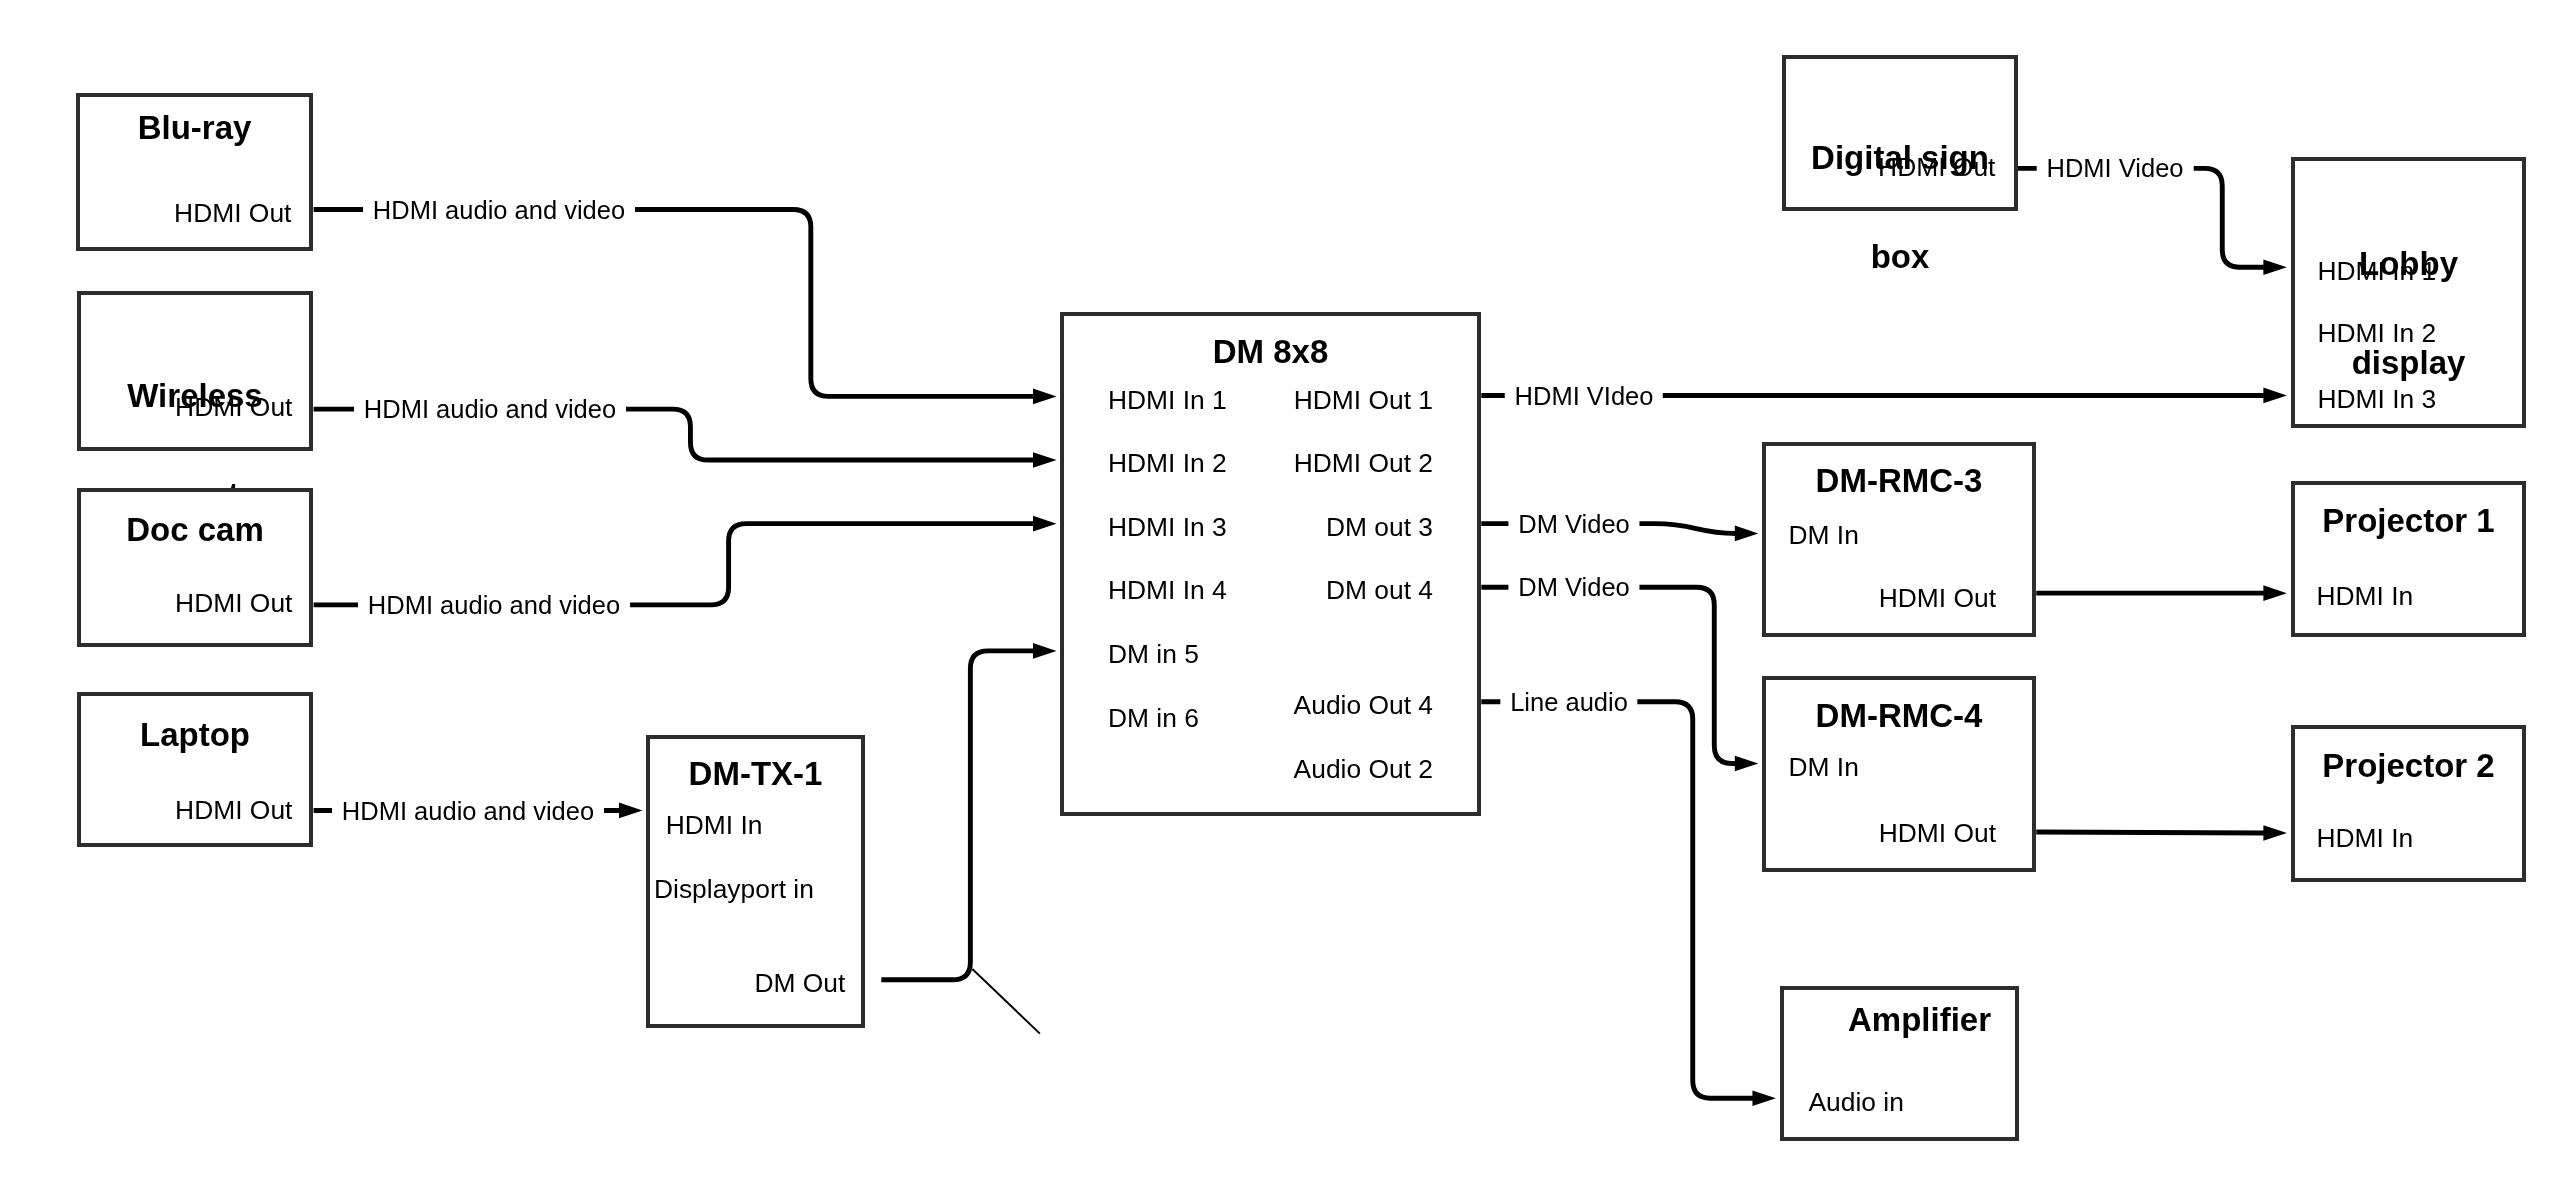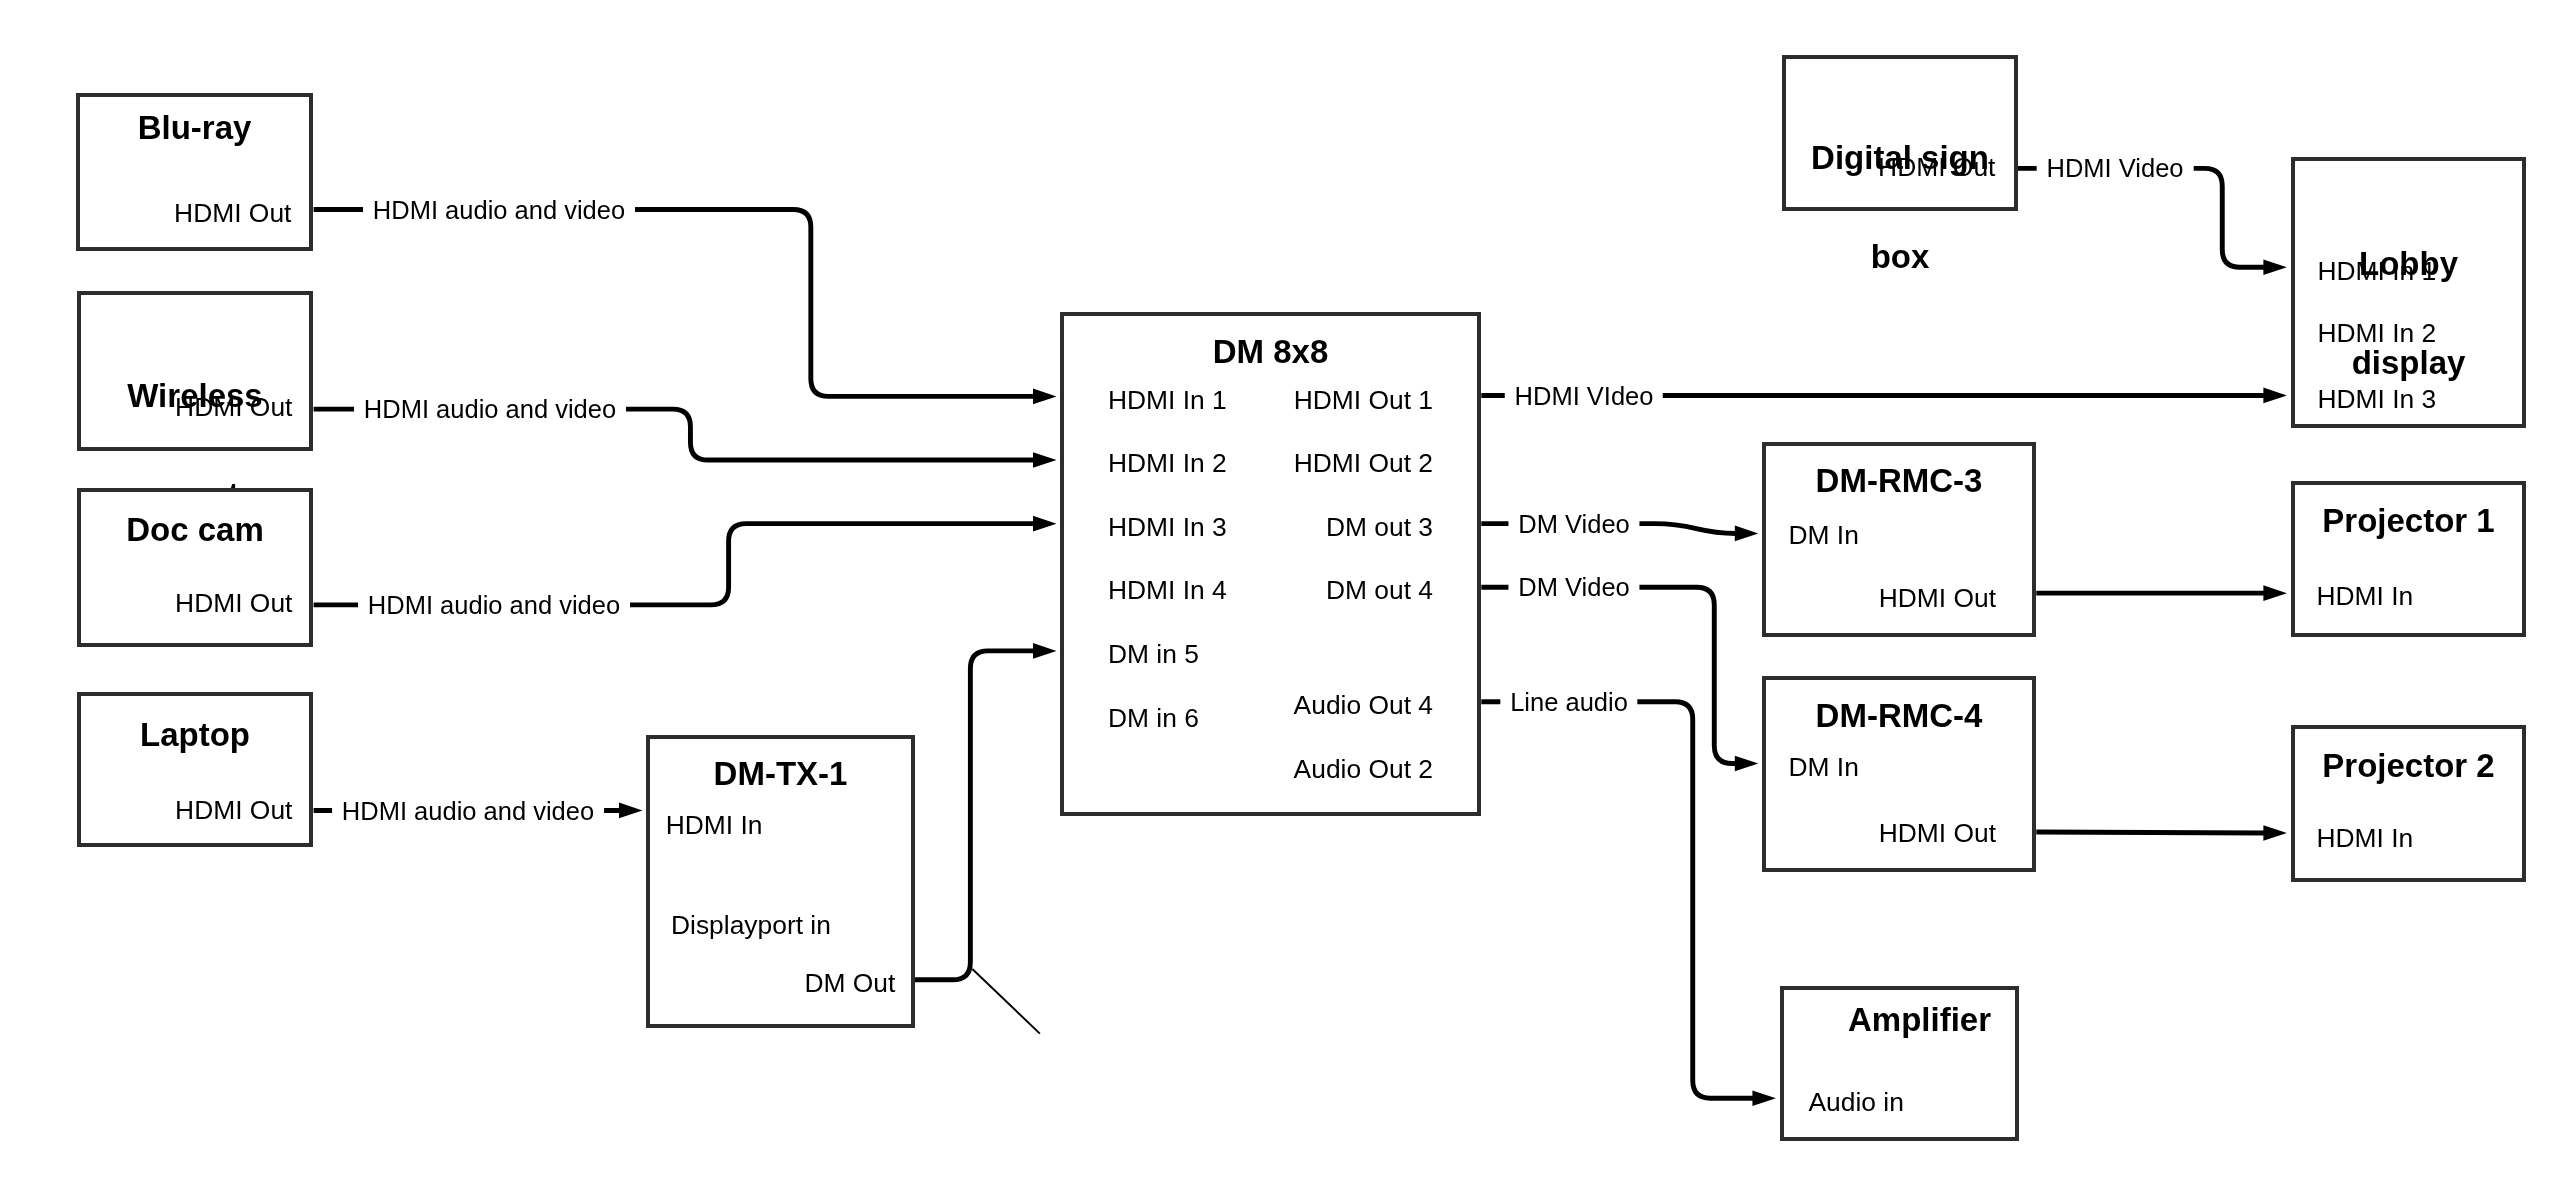--- a/index.html
+++ b/index.html
@@ -61,24 +61,24 @@
   <div class="node" style="left:77px;top:488px;width:236px;height:159px;">
     <div class="title" style="top:20.6px;">Doc cam</div>
     <div class="port" style="top:96px;right:16.6px;">HDMI Out</div>
   </div>
 
   <div class="node" style="left:77px;top:692px;width:236px;height:155px;">
     <div class="title" style="top:21.5px;">Laptop</div>
     <div class="port" style="top:99px;right:16.6px;">HDMI Out</div>
   </div>
 
-  <div class="node" style="left:646px;top:735px;width:269px;height:293px;">
+  <div class="node" style="left:646px;top:735px;width:219px;height:293px;">
     <div class="title" style="top:17.6px;">DM-TX-1</div>
     <div class="port" style="top:71px;left:15.7px;">HDMI In</div>
-    <div class="port" style="top:135px;left:21px;margin-top:36px;">Displayport in</div>
+    <div class="port" style="top:135px;left:4px;">Displayport in</div>
     <div class="port" style="top:229px;right:15.7px;">DM Out</div>
   </div>
 
   <div class="node" style="left:1060px;top:312px;width:421px;height:504px;">
     <div class="title" style="top:18.6px;">DM 8x8</div>
     <div class="port" style="top:69px;left:44px;">HDMI In 1</div>
     <div class="port" style="top:132px;left:44px;">HDMI In 2</div>
     <div class="port" style="top:196px;left:44px;">HDMI In 3</div>
     <div class="port" style="top:259px;left:44px;">HDMI In 4</div>
     <div class="port" style="top:323px;left:44px;">DM in 5</div>

